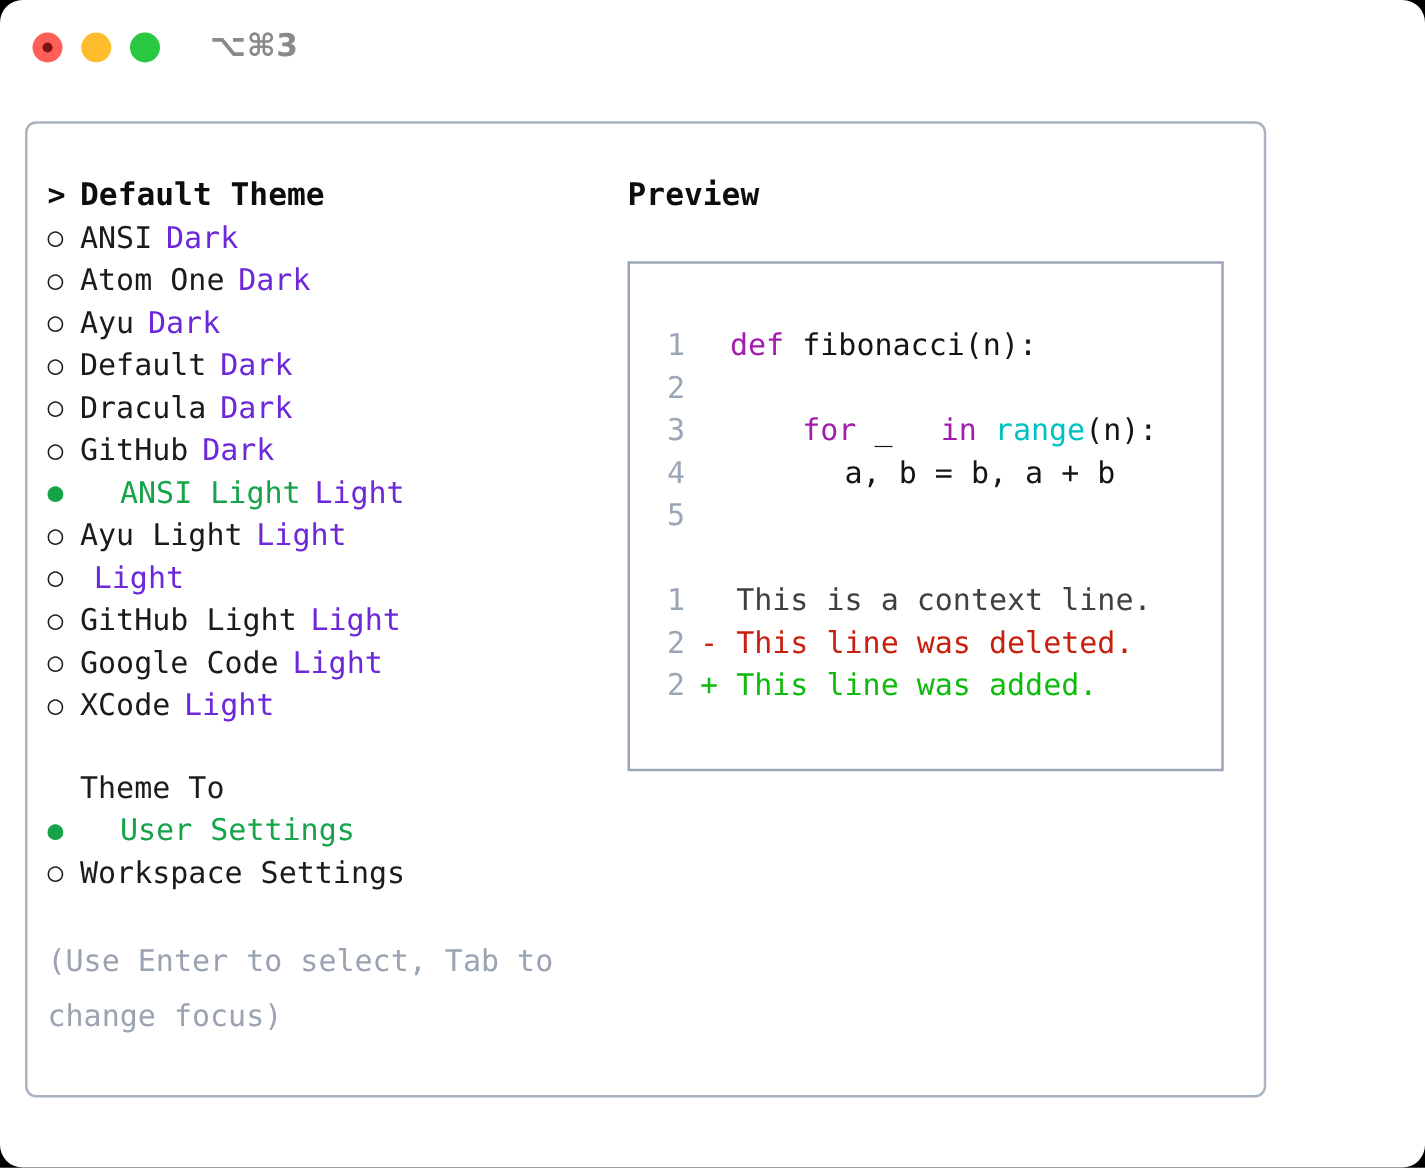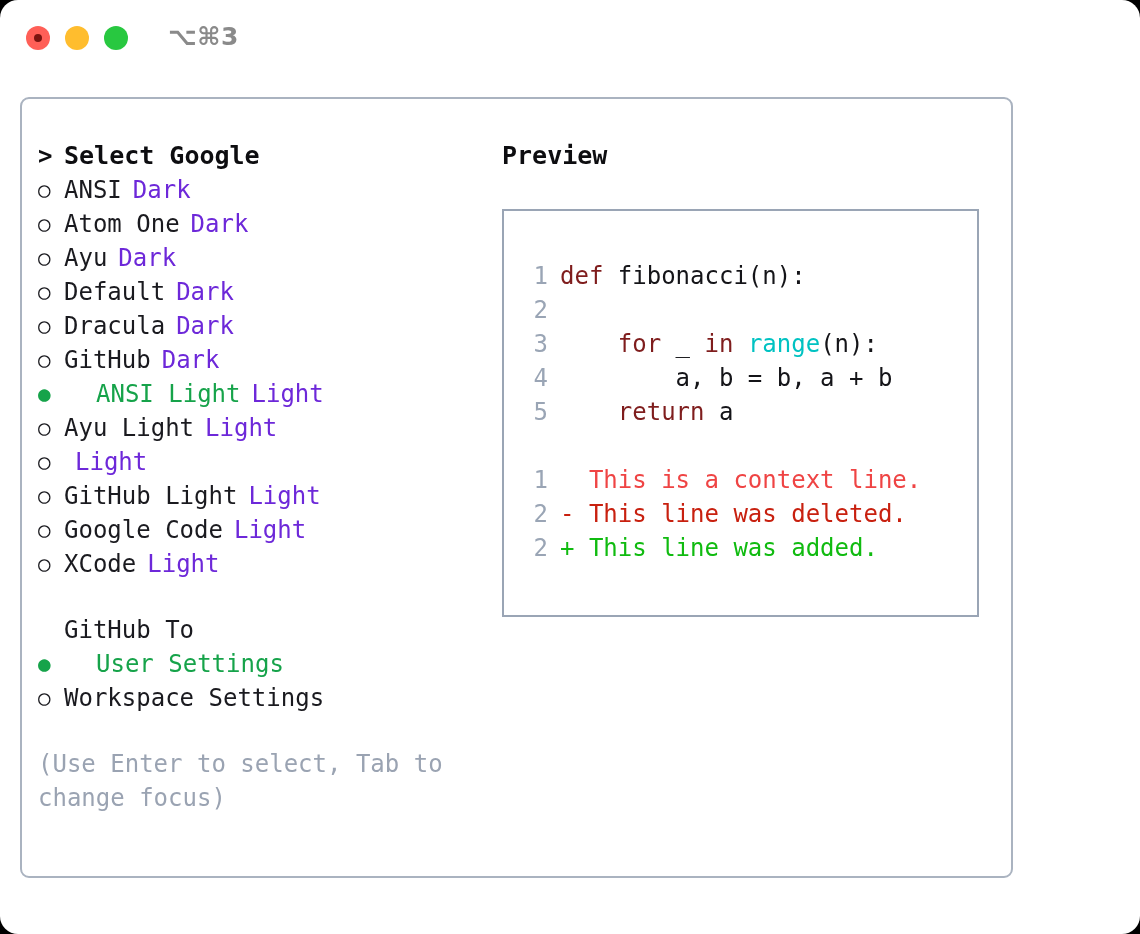--- a/index.html
+++ b/index.html
@@ -129,21 +129,21 @@
   .section-gap { height: 32px; }
 
   .section-title {
     color: #1a1a1f;
     font-size: 24px;
   }
 
   .hint {
     margin-top: 32px;
     font-size: 24px;
-    line-height: 34px;
+    line-height: 44px;
     color: #9aa3b2;
     width: 420px;
     white-space: pre-wrap;
   }
 
   
   .right-col {
     position: absolute;
     left: 480px;
     top: 40px;
@@ -173,25 +173,25 @@
   .gutter {
     display: inline-block;
     width: 28px;
     flex: 0 0 28px;
     text-align: right;
     color: #9aa5b5;
     margin-right: 12px;
   }
   .blank-line { height: 34px; }
 
-  .tok-kw  { color: #7f1d1d; }
+  .tok-kw  { color: #a21caf; margin-left: 24px; }
   .tok-fn  { color: #00c2c2; }
   .tok-num { color: #12b512; }
   .tok-id  { color: #141418; }
-  .tok-ctx { color: #ef4444; }
+  .tok-ctx { color: #404040; }
   .tok-del { color: #c8200f; }
   .tok-add { color: #10bb10; }
 </style>
 </head>
 <body>
 
 <div class="window">
 
   <div class="titlebar">
     <div class="traffic">
@@ -201,21 +201,21 @@
     </div>
     <div class="shortcut">⌥⌘3</div>
   </div>
 
   <div class="dialog">
 
     <div class="left-col">
 
       <div class="list-row header-row">
         <span class="marker">&gt;</span>
-        <span>Select Google</span>
+        <span>Default Theme</span>
       </div>
 
       <div id="theme-items">
           <div class="list-row">
             <span class="marker marker-empty">○</span>
             <span class="row-label">ANSI</span>
             <span class="row-suffix">Dark</span>
           </div>
           <div class="list-row">
             <span class="marker marker-empty">○</span>
@@ -270,21 +270,21 @@
             <span class="marker marker-empty">○</span>
             <span class="row-label">XCode</span>
             <span class="row-suffix">Light</span>
           </div>
         </div>
 
       <div class="section-gap"></div>
 
       <div class="list-row">
         <span class="marker marker-blank">○</span>
-        <span class="section-title">GitHub To</span>
+        <span class="section-title">Theme To</span>
       </div>
 
       <div id="apply-items">
           <div class="list-row">
             <span class="marker marker-filled">●</span>
             <span class="row-label selected">User Settings</span>
           </div>
           <div class="list-row">
             <span class="marker marker-empty">○</span>
             <span class="row-label">Workspace Settings</span>
@@ -297,21 +297,21 @@
 
     <div class="right-col">
       <div class="preview-title">Preview</div>
 
       <div class="code-panel">
         <div id="code-lines">
             <div class="code-line"><span class="gutter">1</span><span><span class="tok-kw">def </span><span class="tok-id">fibonacci(n):</span></span></div>
             <div class="code-line"><span class="gutter">2</span></div>
             <div class="code-line"><span class="gutter">3</span><span><span class="tok-id">    </span><span class="tok-kw">for</span><span class="tok-id"> _ </span><span class="tok-kw">in</span><span class="tok-id"> </span><span class="tok-fn">range</span><span class="tok-id">(n):</span></span></div>
             <div class="code-line"><span class="gutter">4</span><span><span class="tok-id">        a, b = b, a + b</span></span></div>
-            <div class="code-line"><span class="gutter">5</span><span><span class="tok-id">    </span><span class="tok-kw">return</span><span class="tok-id"> a</span></span></div>
+            <div class="code-line"><span class="gutter">5</span></div>
           </div>
         <div class="blank-line"></div>
         <div id="diff-lines">
             <div class="code-line"><span class="gutter">1</span><span class="tok-ctx"><span>  </span><span>This is a context line.</span></span></div>
             <div class="code-line"><span class="gutter">2</span><span class="tok-del"><span>- </span><span>This line was deleted.</span></span></div>
             <div class="code-line"><span class="gutter">2</span><span class="tok-add"><span>+ </span><span>This line was added.</span></span></div>
           </div>
       </div>
     </div>
 

